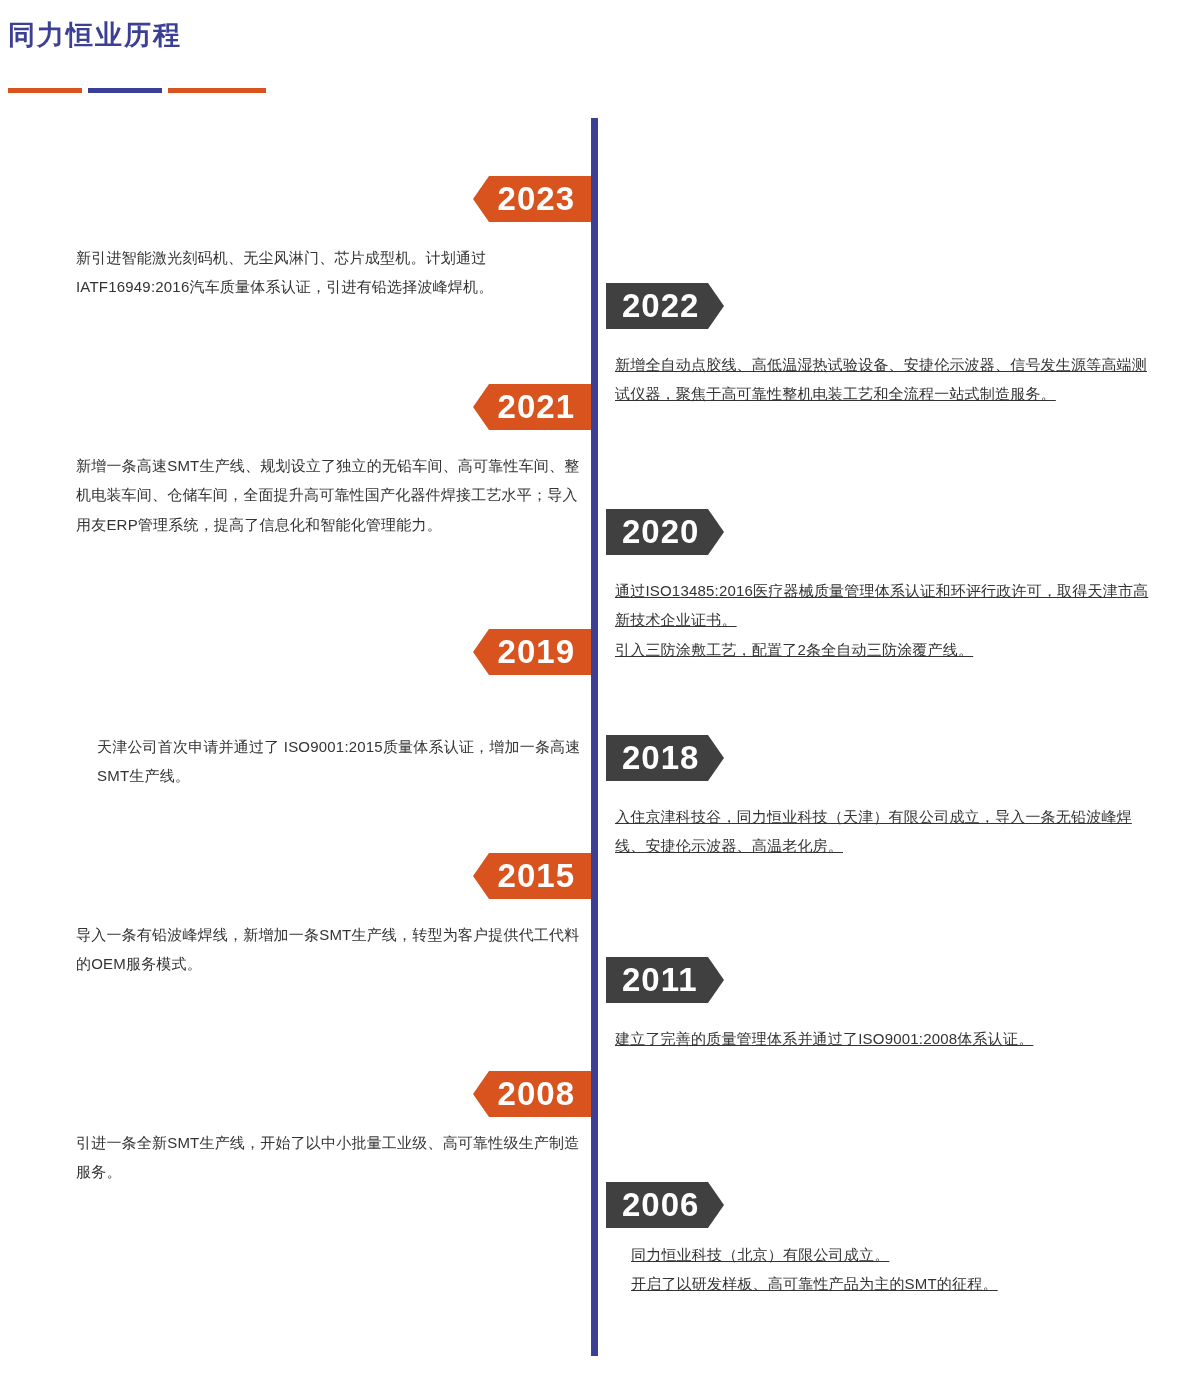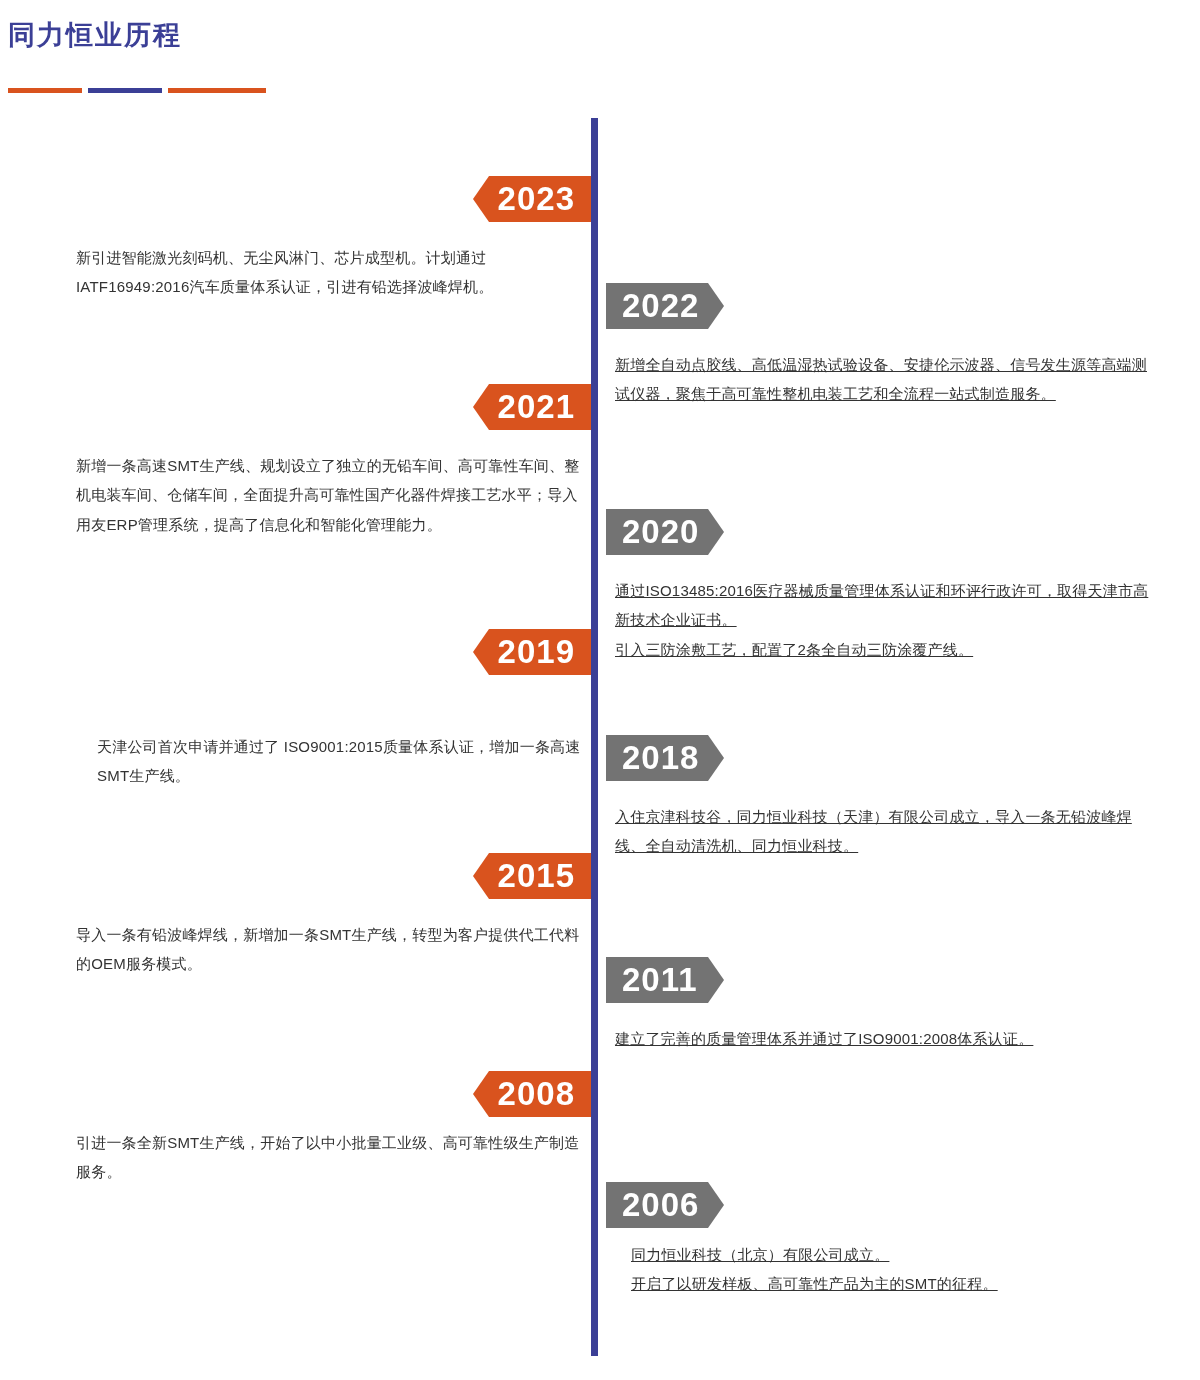--- a/index.html
+++ b/index.html
@@ -81,21 +81,21 @@
     padding-right: 16px;
     box-sizing: border-box;
     background: #d9531e;
     clip-path: polygon(16px 0, 100% 0, 100% 100%, 16px 100%, 0 50%);
   }
   .year-tag.right {
     width: 118px;
     justify-content: flex-start;
     padding-left: 16px;
     box-sizing: border-box;
-    background: #737373;
+    background: #404040;
     clip-path: polygon(0 0, calc(100% - 16px) 0, 100% 50%, calc(100% - 16px) 100%, 0 100%);
   }
 
   .desc {
     position: absolute;
     font-size: 15px;
     color: #333333;
     line-height: 1.95;
     letter-spacing: 0.2px;
   }
@@ -143,21 +143,21 @@
 引入三防涂敷工艺，配置了2条全自动三防涂覆产线。</div>
   </div>
 
   <div class="milestone">
     <div class="year-tag left" style="left:473px; top:629px;">2019</div>
     <div class="desc left" style="left:76px; top:732px;margin-left:21px;">天津公司首次申请并通过了 ISO9001:2015质量体系认证，增加一条高速SMT生产线。</div>
   </div>
 
   <div class="milestone">
     <div class="year-tag right" style="left:606px; top:735px;">2018</div>
-    <div class="desc right" style="left:615px; top:802px;">入住京津科技谷，同力恒业科技（天津）有限公司成立，导入一条无铅波峰焊线、全自动清洗机、同力恒业科技。</div>
+    <div class="desc right" style="left:615px; top:802px;">入住京津科技谷，同力恒业科技（天津）有限公司成立，导入一条无铅波峰焊线、安捷伦示波器、高温老化房。</div>
   </div>
 
   <div class="milestone">
     <div class="year-tag left" style="left:473px; top:853px;">2015</div>
     <div class="desc left" style="left:76px; top:920px;">导入一条有铅波峰焊线，新增加一条SMT生产线，转型为客户提供代工代料的OEM服务模式。</div>
   </div>
 
   <div class="milestone">
     <div class="year-tag right" style="left:606px; top:957px;">2011</div>
     <div class="desc right" style="left:615px; top:1024px;">建立了完善的质量管理体系并通过了ISO9001:2008体系认证。</div>

